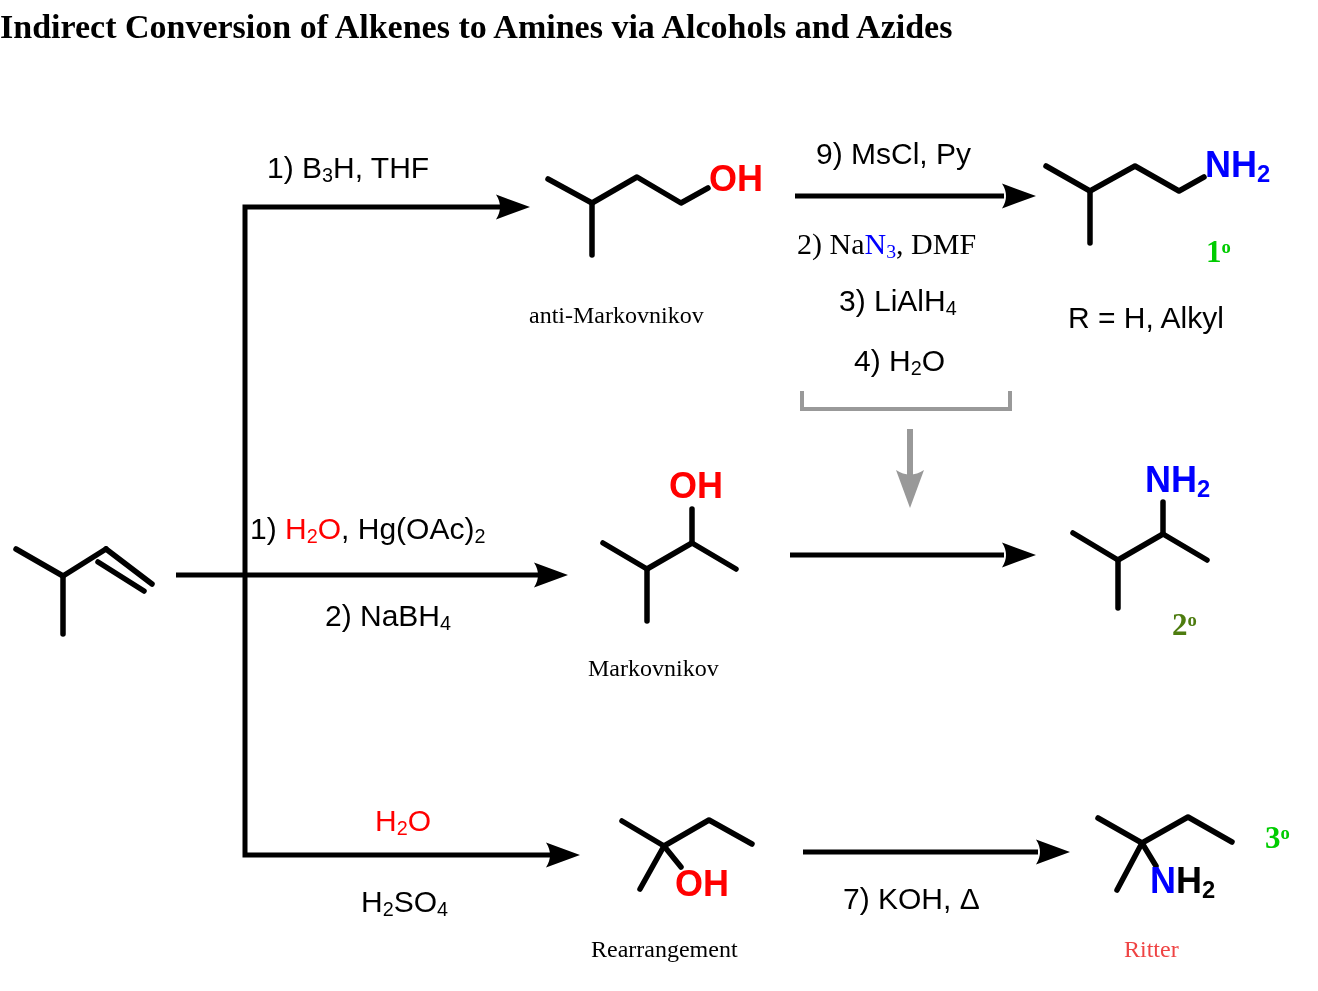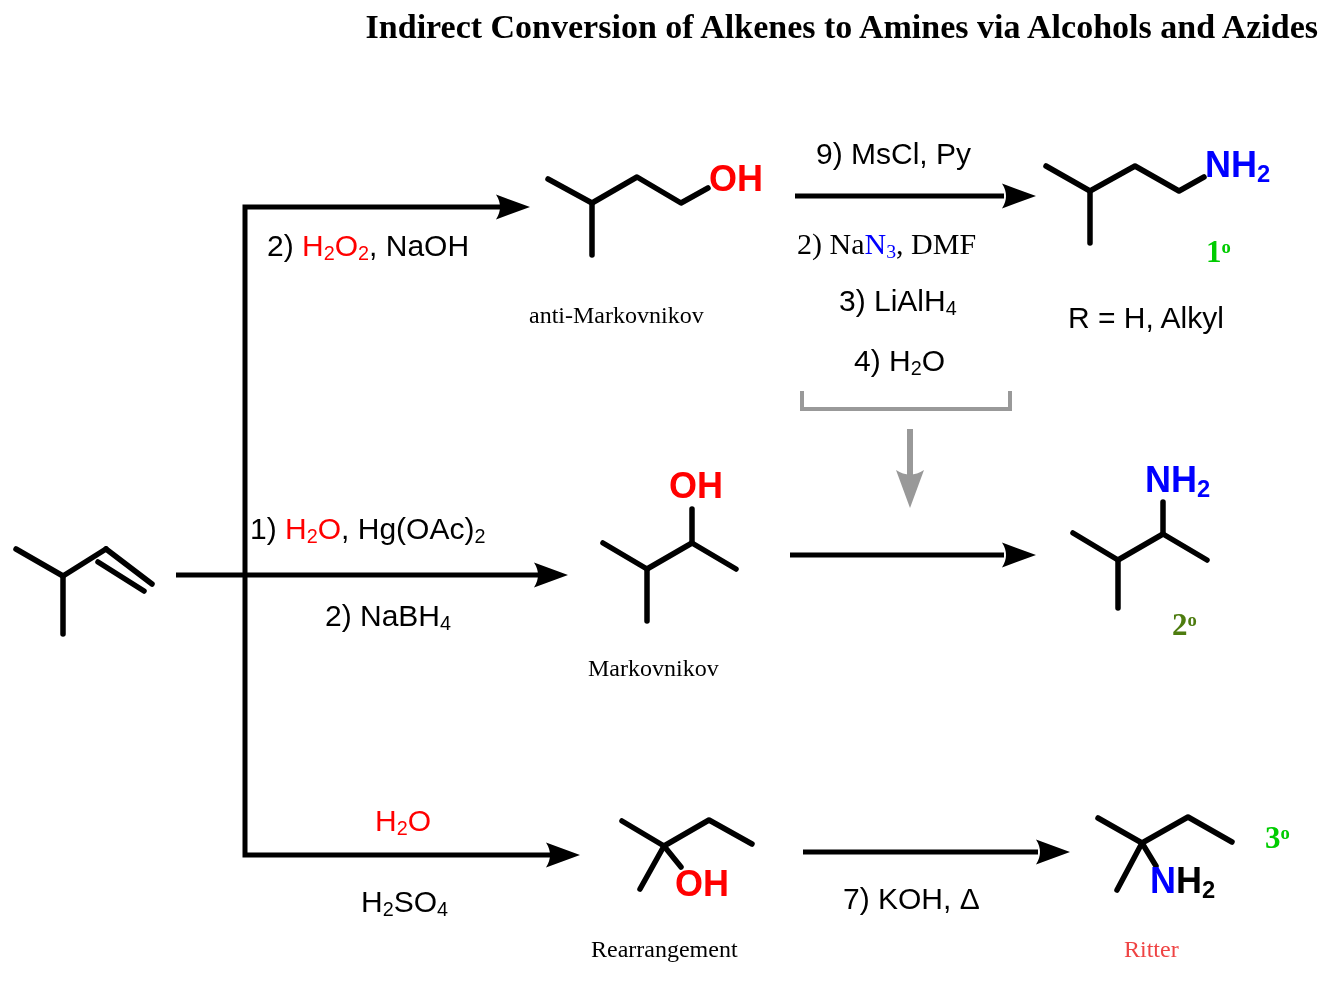--- a/index.html
+++ b/index.html
@@ -4,21 +4,21 @@
 <style>
   html,body{margin:0;padding:0;background:#fff;}
   #canvas{position:relative;width:1318px;height:991px;background:#ffffff;overflow:hidden;
           font-family:"Liberation Sans","DejaVu Sans",sans-serif;color:#000;}
   #scheme-svg{position:absolute;left:0;top:0;}
   .txt{position:absolute;white-space:nowrap;line-height:1.15;}
   .reagent{font-size:30px;}
   .atom{font-size:36px;font-weight:700;line-height:1;}
   .serifl{font-family:"Liberation Serif","DejaVu Serif",serif;font-size:24px;line-height:1.05;}
   .deg{font-family:"Liberation Serif","DejaVu Serif",serif;font-size:31px;font-weight:700;line-height:1;}
-  .title{position:absolute;left:0;right:0;top:8px;text-align:right;
+  .title{position:absolute;left:0;right:0;top:8px;text-align:left;
          font-family:"Liberation Serif","DejaVu Serif",serif;font-size:34px;font-weight:700;}
   .sub{font-size:66%;vertical-align:-0.22em;}
   .sup{font-size:60%;vertical-align:0.48em;}
 </style>
 </head>
 <body>
 
 <div id="canvas">
 
   <svg id="scheme-svg" width="1318" height="991" viewBox="0 0 1318 991">
@@ -87,21 +87,21 @@
     </g>
     <g stroke="#000" stroke-width="5.5" fill="none" stroke-linejoin="round" stroke-linecap="round">
       <path d="M1098,818 L1142,843 L1188,817 L1232,842"></path>
       <path d="M1117,890 L1142,843"></path>
       <path d="M1142,843 L1156,866"></path>
     </g>
   </svg>
 
   <div class="title">Indirect Conversion of Alkenes to Amines via Alcohols and Azides</div>
 
-  <div class="txt reagent" style="left:267px;top:229px;"><span>2) </span><span style="color: rgb(255, 0, 0);">H</span><span class="sub" style="color: rgb(255, 0, 0);">2</span><span style="color: rgb(255, 0, 0);">O</span><span class="sub" style="color: rgb(255, 0, 0);">2</span><span>, NaOH</span></div>
+  <div class="txt reagent" style="left:267px;top:151px;"><span>1) B</span><span class="sub">3</span><span>H, THF</span></div>
   <div class="txt atom" style="left:709px;top:161px;"><span style="color: rgb(255, 0, 0);">OH</span></div>
   <div class="txt serifl" style="left:529px;top:303px;">anti-Markovnikov</div>
 
   <div class="txt reagent" style="left:816px;top:137px;"><span>9) MsCl, Py</span></div>
   <div class="txt reagent" style="left:797px;top:227px;font-family:Liberation Serif, serif;"><span>2) Na</span><span style="color: rgb(0, 0, 255);">N</span><span class="sub" style="color: rgb(0, 0, 255);">3</span><span>, DMF</span></div>
   <div class="txt reagent" style="left:839px;top:284px;"><span>3) LiAlH</span><span class="sub">4</span></div>
   <div class="txt reagent" style="left:854px;top:344px;"><span>4) H</span><span class="sub">2</span><span>O</span></div>
 
   <div class="txt atom" style="left:1205px;top:147px;"><span style="color: rgb(0, 0, 255);">NH</span><span class="sub" style="color: rgb(0, 0, 255);">2</span></div>
   <div class="txt deg" style="left:1206px;top:236px;color:#00CC00;"><span>1</span><span class="sup">o</span></div>

